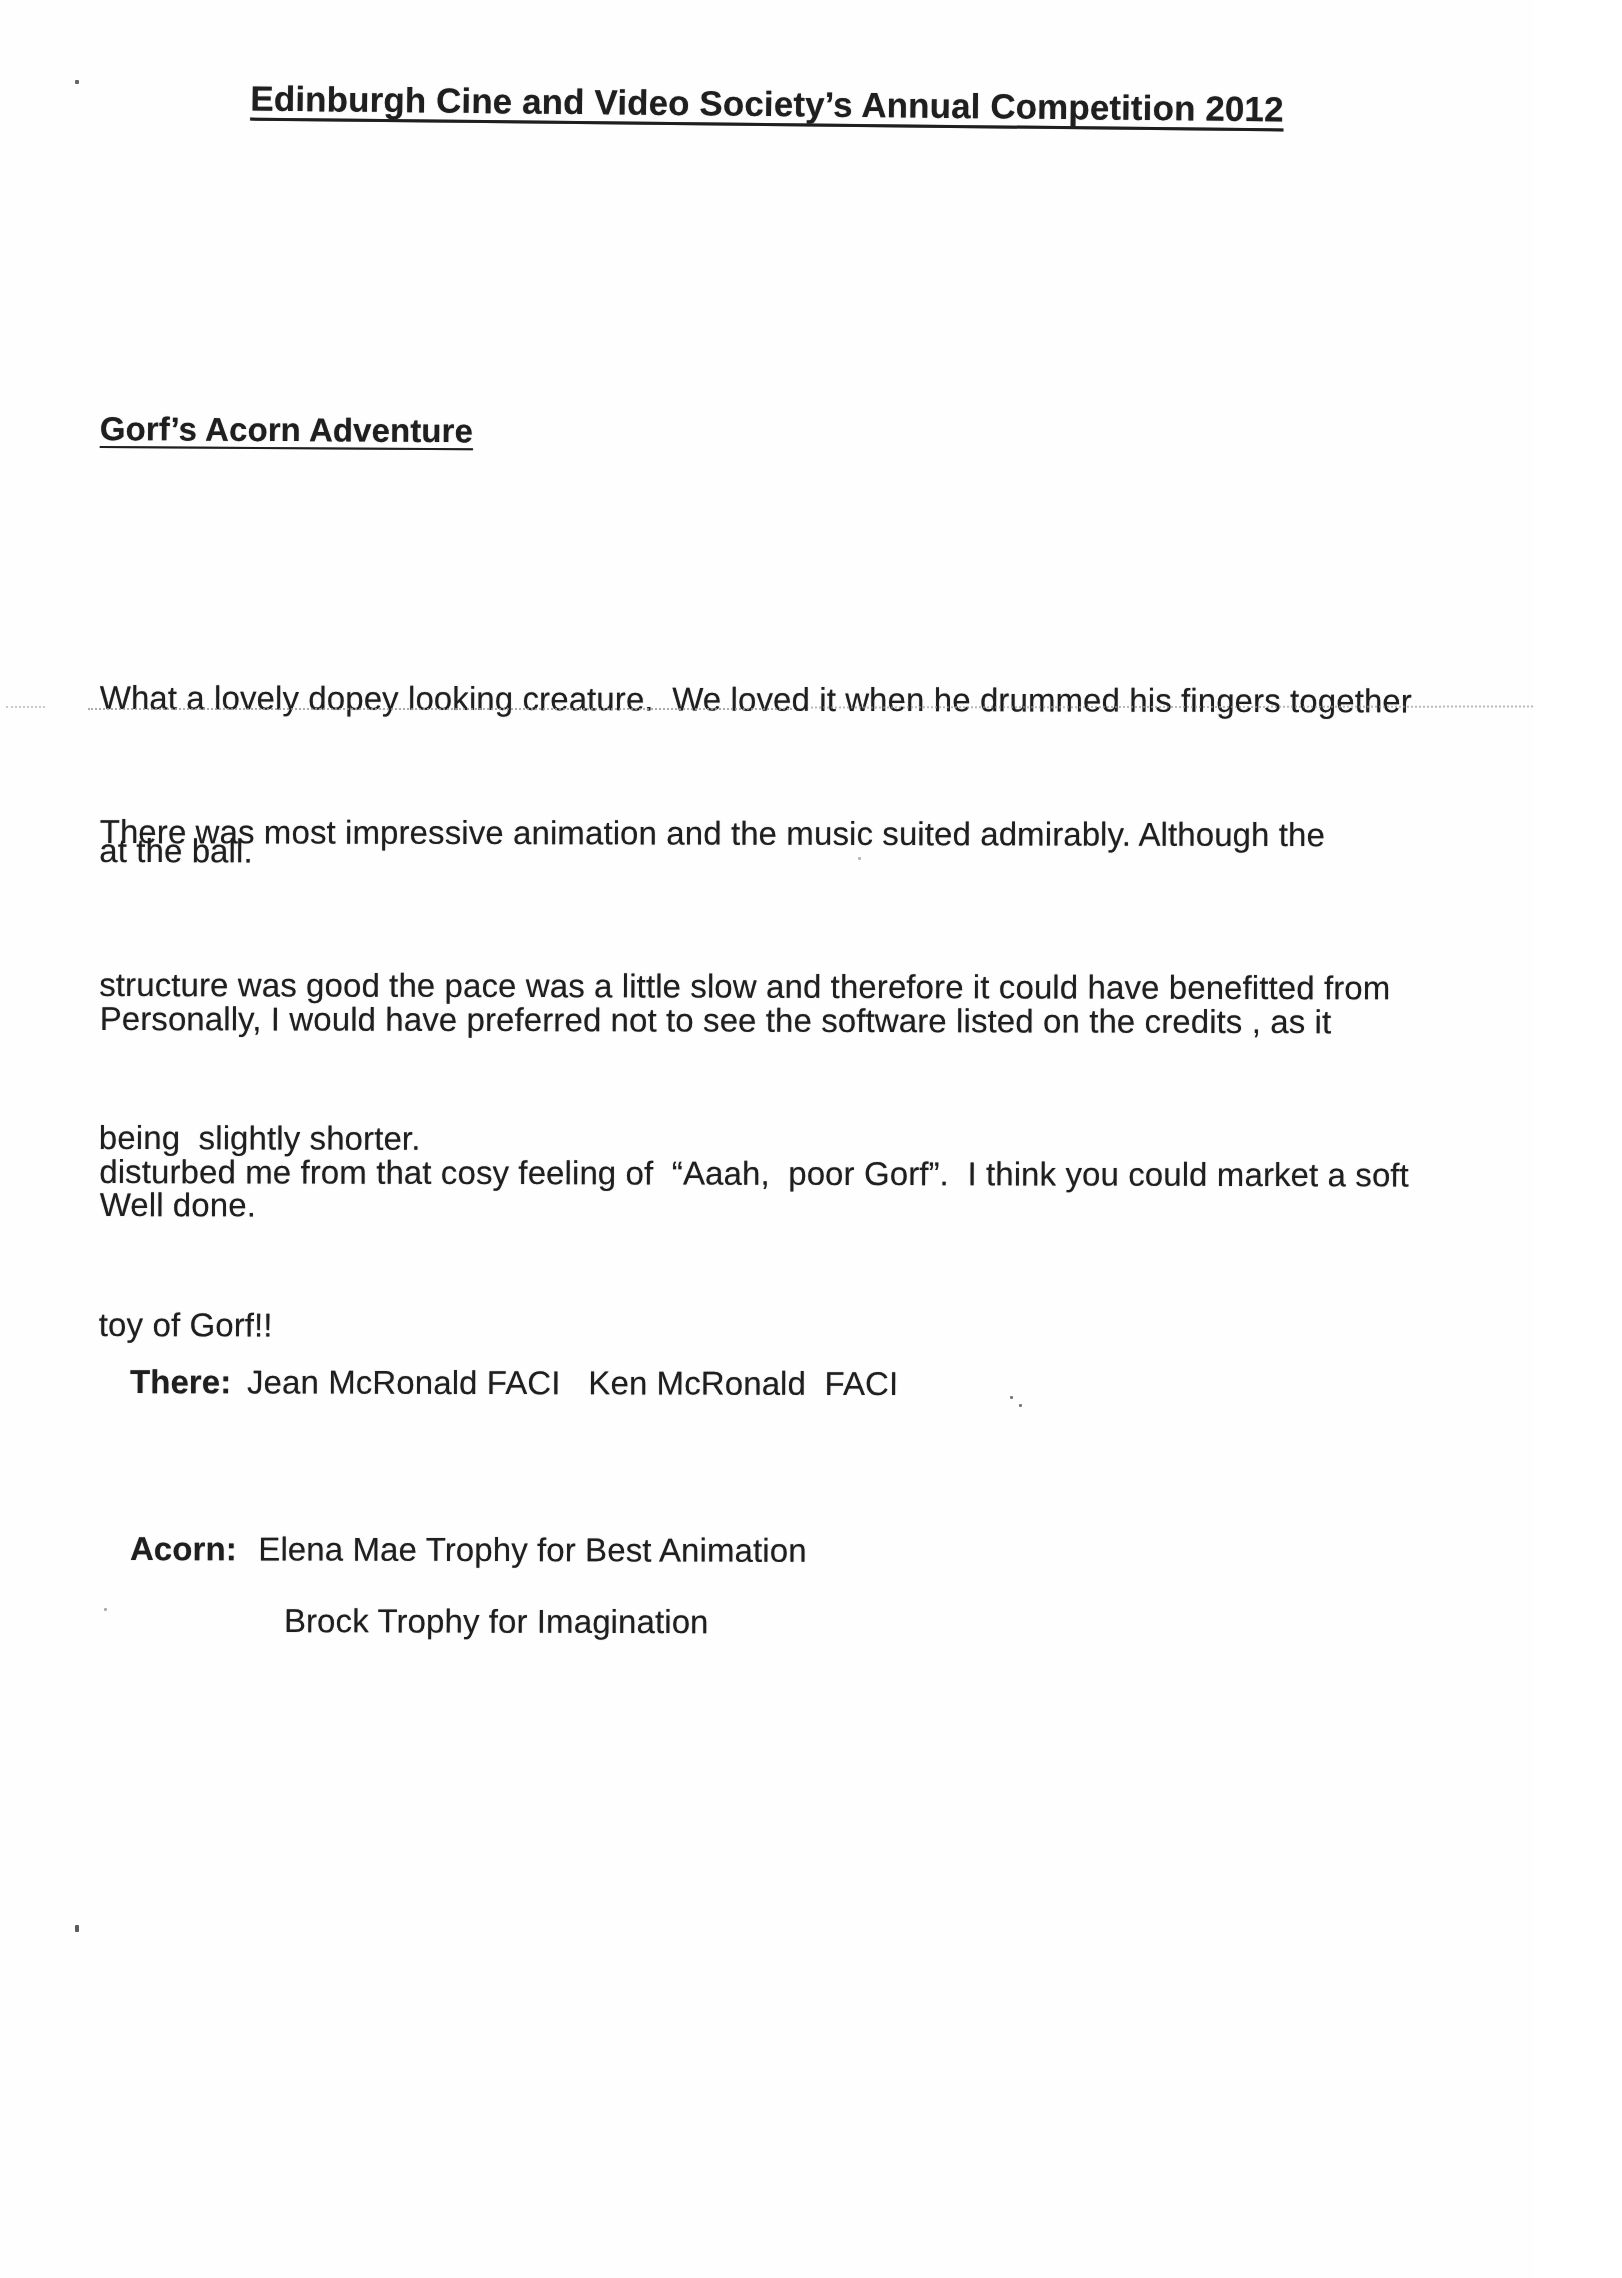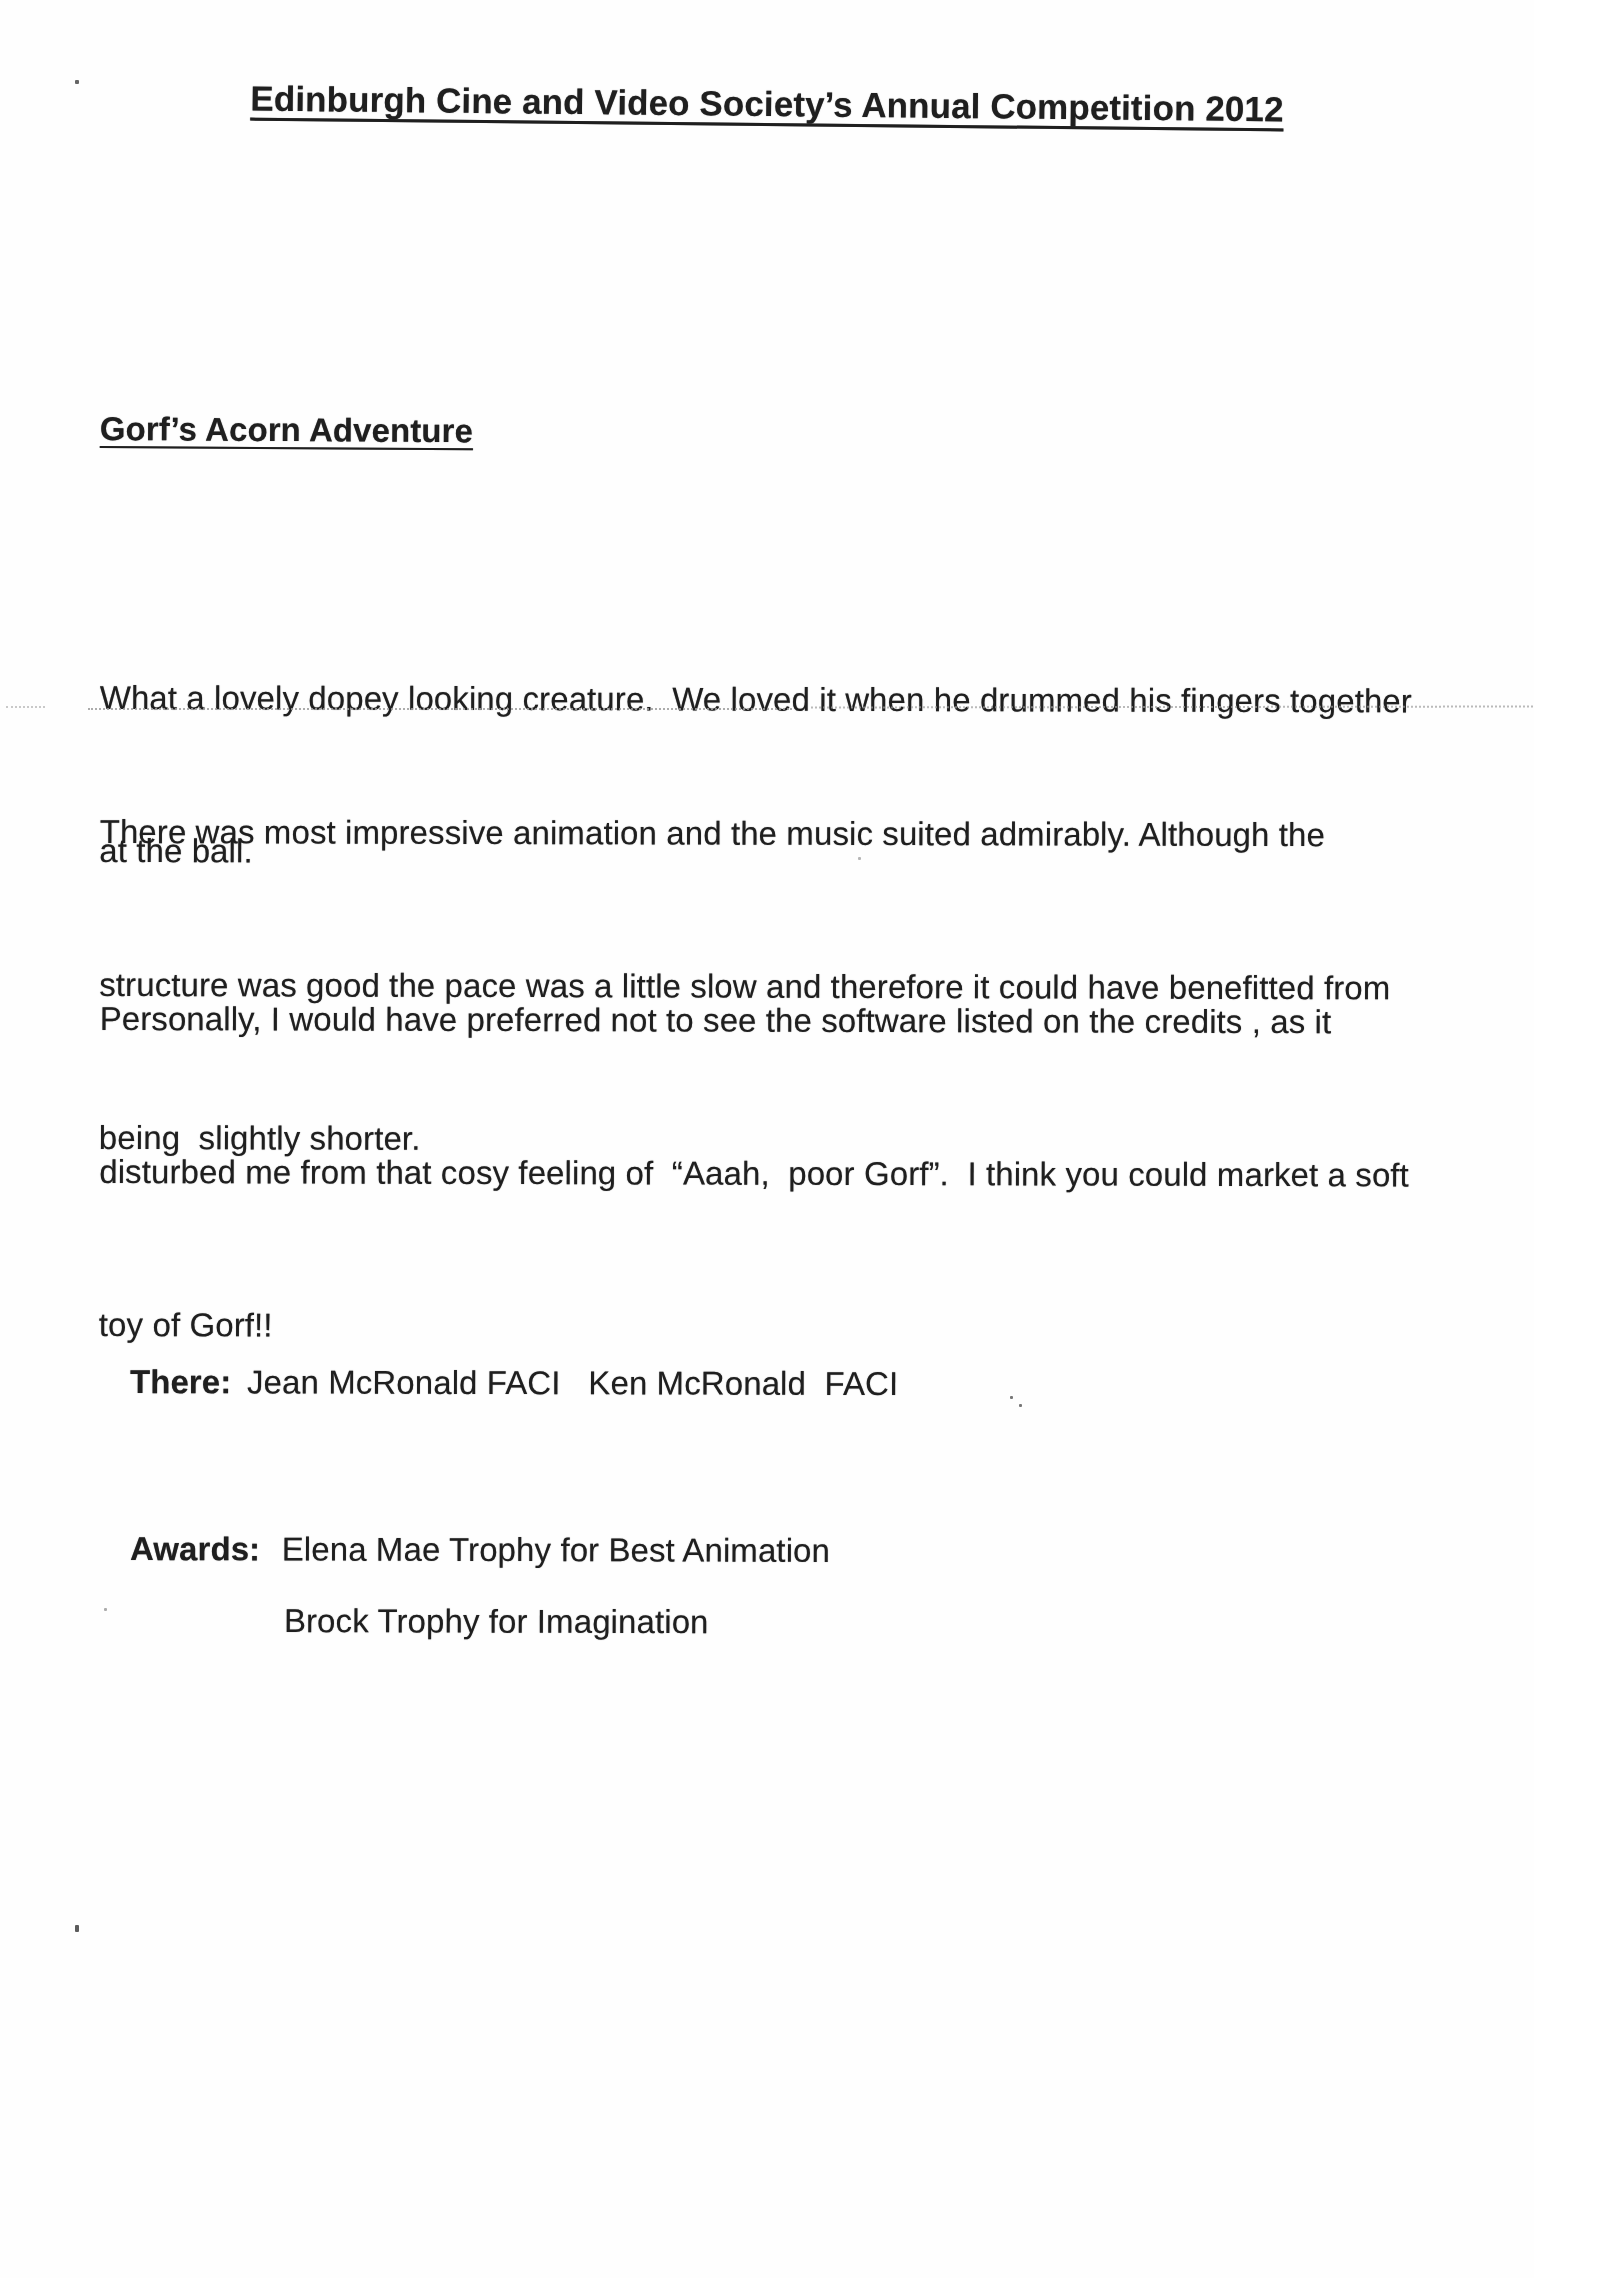--- a/index.html
+++ b/index.html
@@ -129,27 +129,30 @@
     <div>structure was good the pace was a little slow and therefore it could have benefitted from</div>
     <div>being  slightly shorter.</div>
   </div>
 
   <div class="para para-3 txt">
     <div>Personally, I would have preferred not to see the software listed on the credits , as it</div>
     <div>disturbed me from that cosy feeling of  “Aaah,  poor Gorf”.  I think you could market a soft</div>
     <div>toy of Gorf!!</div>
   </div>
 
+  <div class="para para-4 txt">
+    <div>Well done.</div>
+  </div>
 
   <div class="label-row judges-row txt">
     <span class="row-label">There:</span><span class="row-value">Jean McRonald FACI   Ken McRonald  FACI</span>
   </div>
 
   <div class="label-row awards-row txt">
-    <span class="row-label">Awards:</span><span class="row-value">Elena Mae Trophy for Best Animation</span>
+    <span class="row-label">Acorn:</span><span class="row-value">Elena Mae Trophy for Best Animation</span>
   </div>
 
   <div class="label-row award-second txt">
     <span>Brock Trophy for Imagination</span>
   </div>
 
   <div class="speck speck-1"></div>
   <div class="speck speck-2"></div>
   <div class="speck speck-3"></div>
   <div class="speck speck-4"></div>

